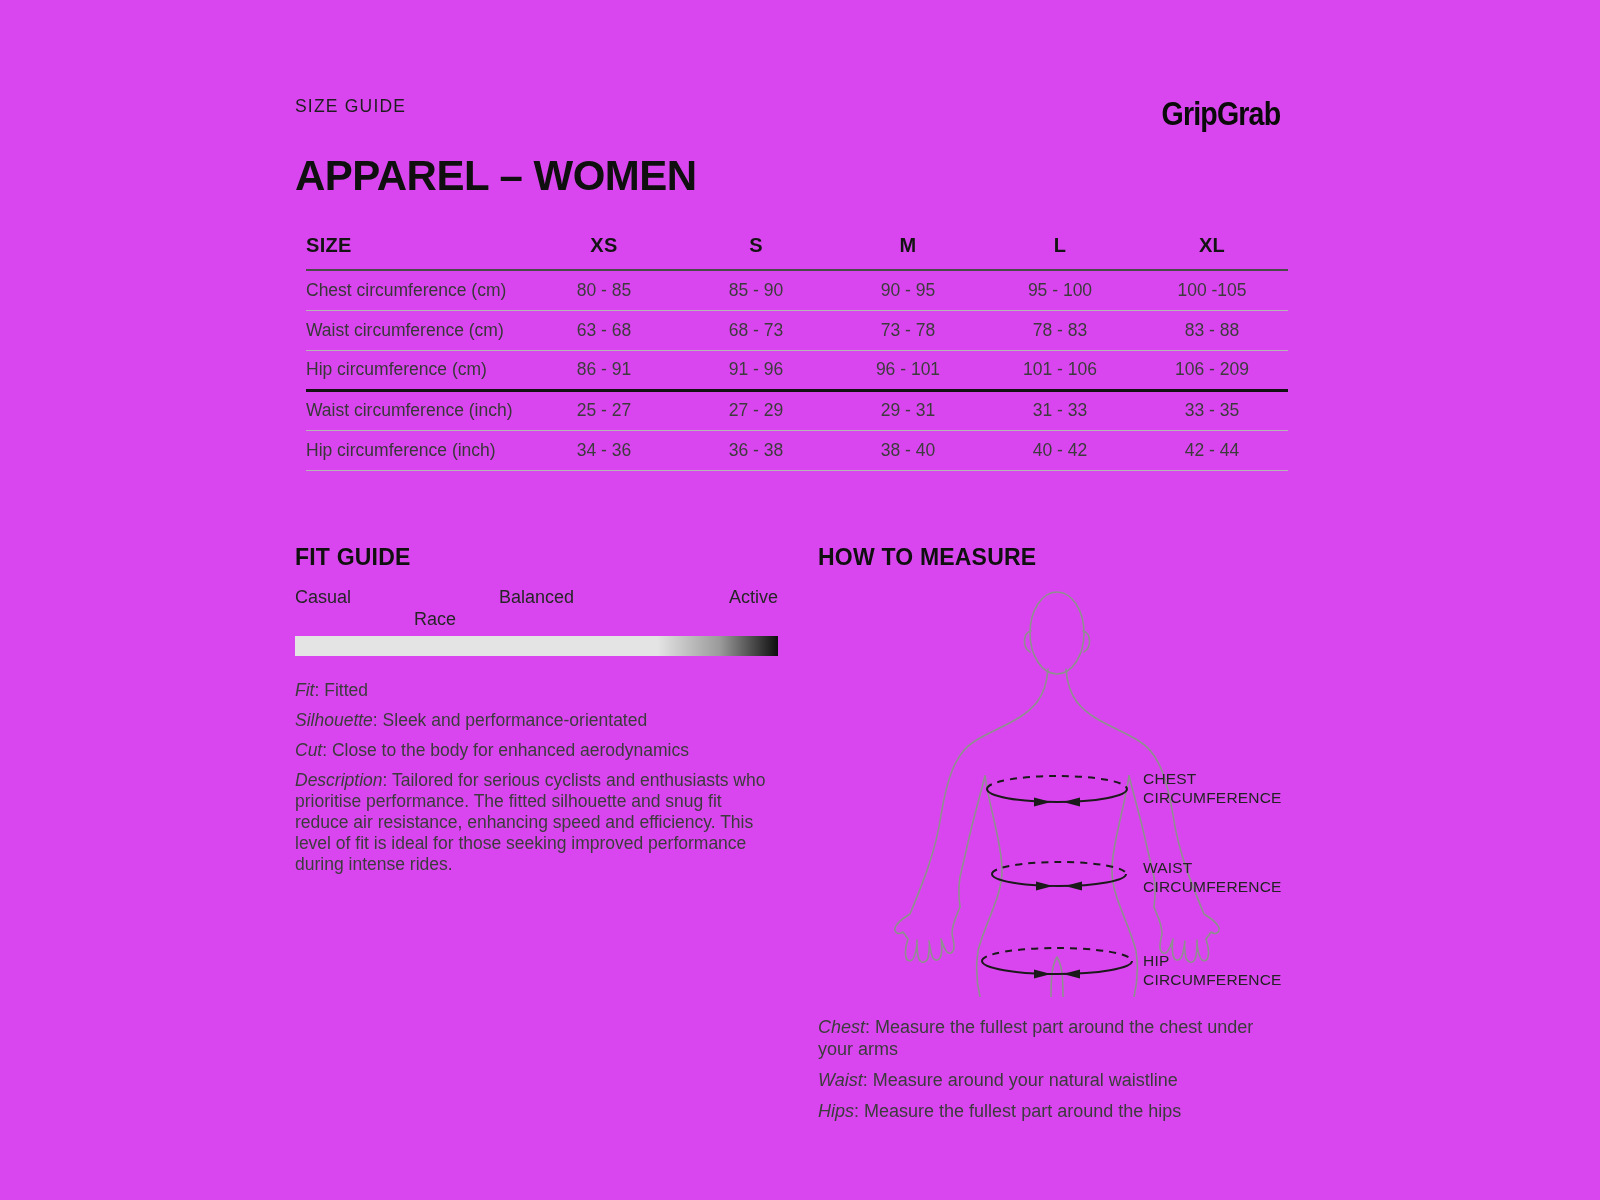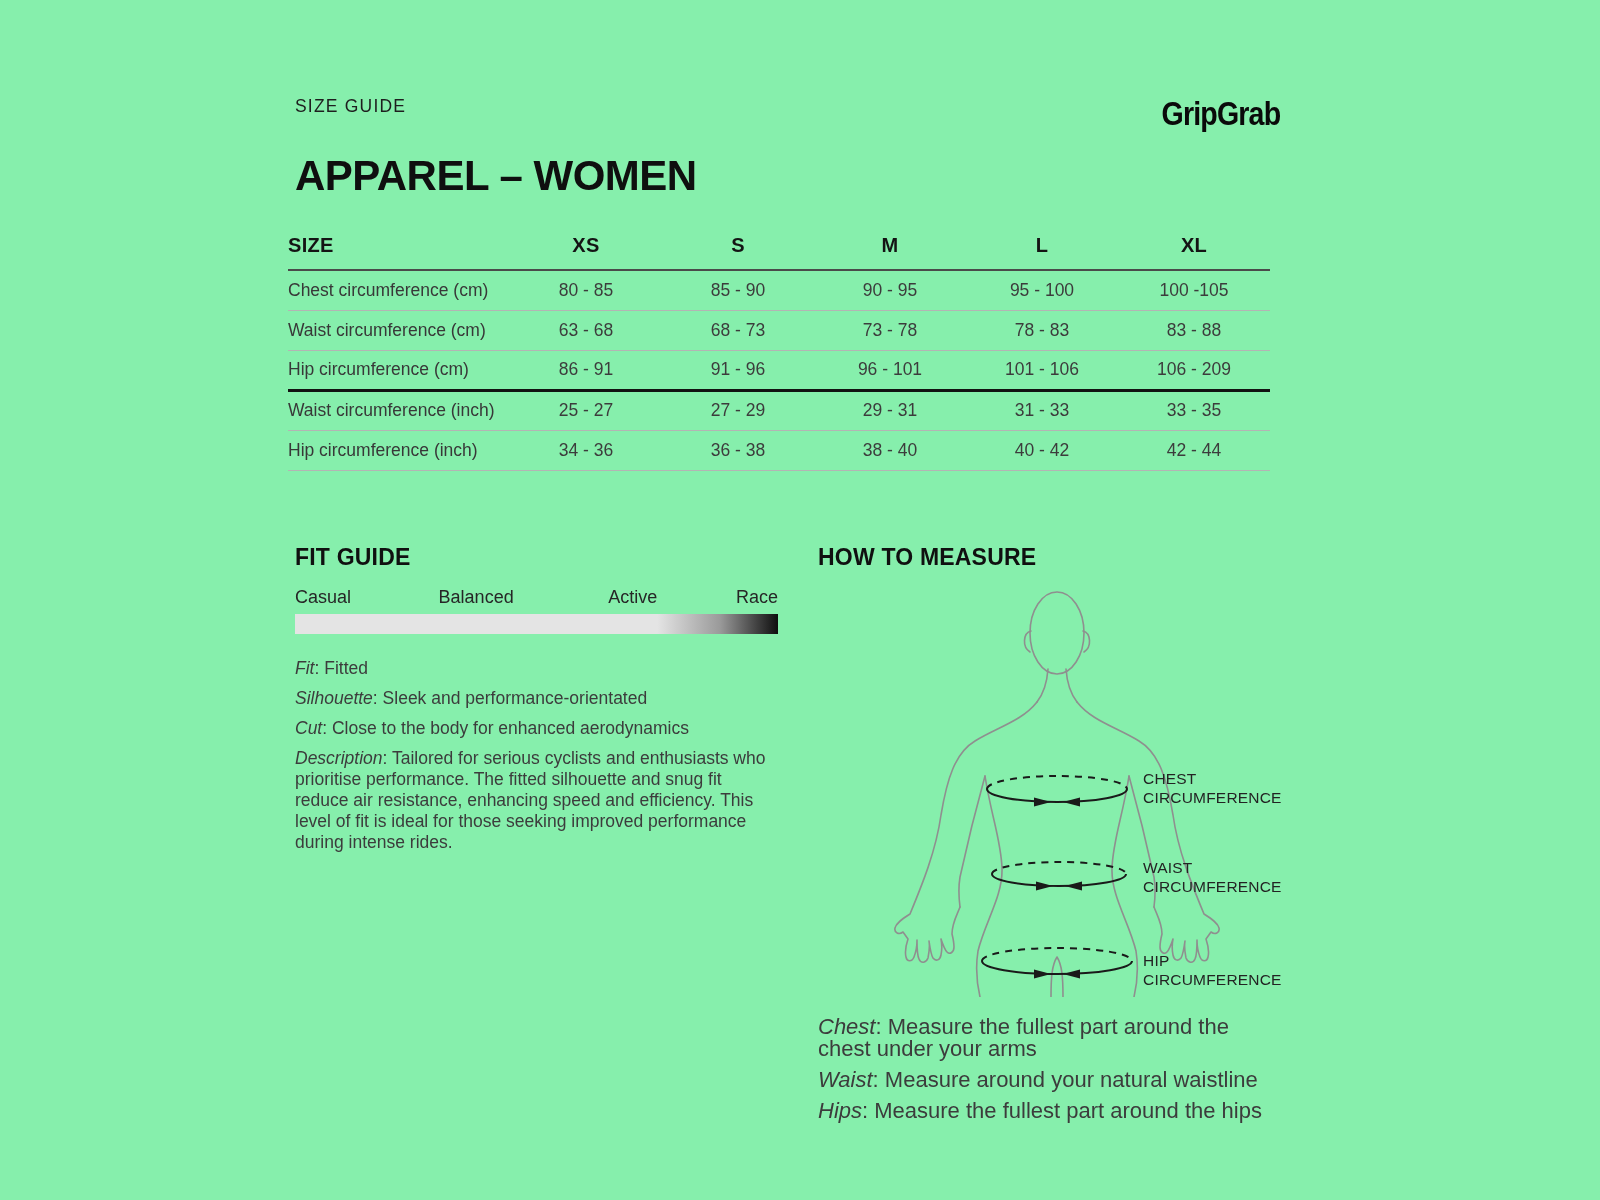--- a/index.html
+++ b/index.html
@@ -1,68 +1,68 @@
 <!DOCTYPE html>
 <html><head>
 <meta charset="utf-8">
 <style>
   * { margin:0; padding:0; box-sizing:border-box; }
   html,body { width:1600px; height:1200px; background:#ffffff;
     font-family:"Liberation Sans", sans-serif; color:#3c3c3c; }
-  .page { position:relative; width:1600px; height:1200px; background:#86efac; overflow:hidden; }
+  .page { position:relative; width:1600px; height:1200px; background:#d946ef; overflow:hidden; }
 
   .eyebrow { position:absolute; left:295px; top:96px; font-size:17.5px; letter-spacing:1.2px;
     color:#1e1e1e; }
   .logo { position:absolute; top:94px; right:320px; font-size:34px; font-weight:800;
     letter-spacing:-1px; color:#0a0a0a; transform:scaleX(.84); transform-origin:100% 50%; }
   .title { position:absolute; left:295px; top:152px; font-size:42px; font-weight:800;
     letter-spacing:-.5px; color:#0f0f0f;text-align:right; }
 
   
-  .size-table-wrap { position:absolute; left:288px; top:230px; width:982px; }
+  .size-table-wrap { position:absolute; left:306px; top:230px; width:982px; }
   table { border-collapse:collapse; width:982px; table-layout:fixed; }
   col.c-label { width:222px; }
   col.c-size { width:152px; }
   th { font-size:20px; font-weight:700; color:#141414; text-align:center;
     padding:4px 0 12px; letter-spacing:.3px; }
   th:first-child { text-align:left; }
   thead tr { border-bottom:2px solid #4a4a4a; }
   td { height:40px; font-size:17.5px; color:#3c3c3c; text-align:center; }
   td:first-child { text-align:left; color:#383838; }
   tbody tr { border-bottom:1px solid #b4b4b4; }
   tbody tr.thick { border-bottom:3px solid #121212; }
 
   
   .cols { position:absolute; left:295px; top:545px; width:982px; display:flex; }
   .col-left { width:483px; margin-right:40px; }
   .col-right { width:459px; }
   h2 { font-size:23px; font-weight:700; color:#101010; letter-spacing:.2px; line-height:24px; }
 
-  .scale-labels { display:grid; grid-template-columns:1fr 1fr 1fr 1fr; margin-top:17px;
+  .scale-labels { display:grid; grid-template-columns:1fr 1fr 1fr; margin-top:17px;
     font-size:18px; color:#262626; line-height:22px; }
   .scale-labels span:nth-child(2){ text-align:center; }
   .scale-labels span:nth-child(3){ text-align:right; }
   .scale-labels span:nth-child(4){ text-align:right; }
   .scale-bar { margin-top:6px; height:20px; width:483px;
     background:linear-gradient(to right,#e4e4e4 0%,#e4e4e4 75%,#9a9a9a 88%,#0e0e0e 100%); }
 
   .attrs { margin-top:24px; }
   .attr { font-size:17.5px; line-height:21px; color:#3c3c3c; margin-bottom:9px; }
   .term { font-style:italic; }
   .term::after { content:":"; font-style:normal; }
 
   
   .figure { position:relative; margin:8px 0 0 32px; width:420px; height:420px; }
   .figure svg { position:absolute; left:0; top:0; }
   .dlabel { position:absolute; left:293px; width:130px; font-size:15.5px; line-height:19px;
     color:#232323; letter-spacing:.2px; }
   .dl-chest { top:192px; } .dl-waist { top:281px; } .dl-hip { top:374px; }
 
   .inst { margin-top:19px; }
-  .inst p { font-size:22px; line-height:22px; color:#3c3c3c; margin-bottom:9px; }
+  .inst p { font-size:18px; line-height:22px; color:#3c3c3c; margin-bottom:9px; }
 </style>
 </head>
 <body>
 
 <div class="page">
 
   <div class="eyebrow">SIZE GUIDE</div>
   <div class="logo">GripGrab</div>
   <h1 class="title">APPAREL – WOMEN</h1>
 

